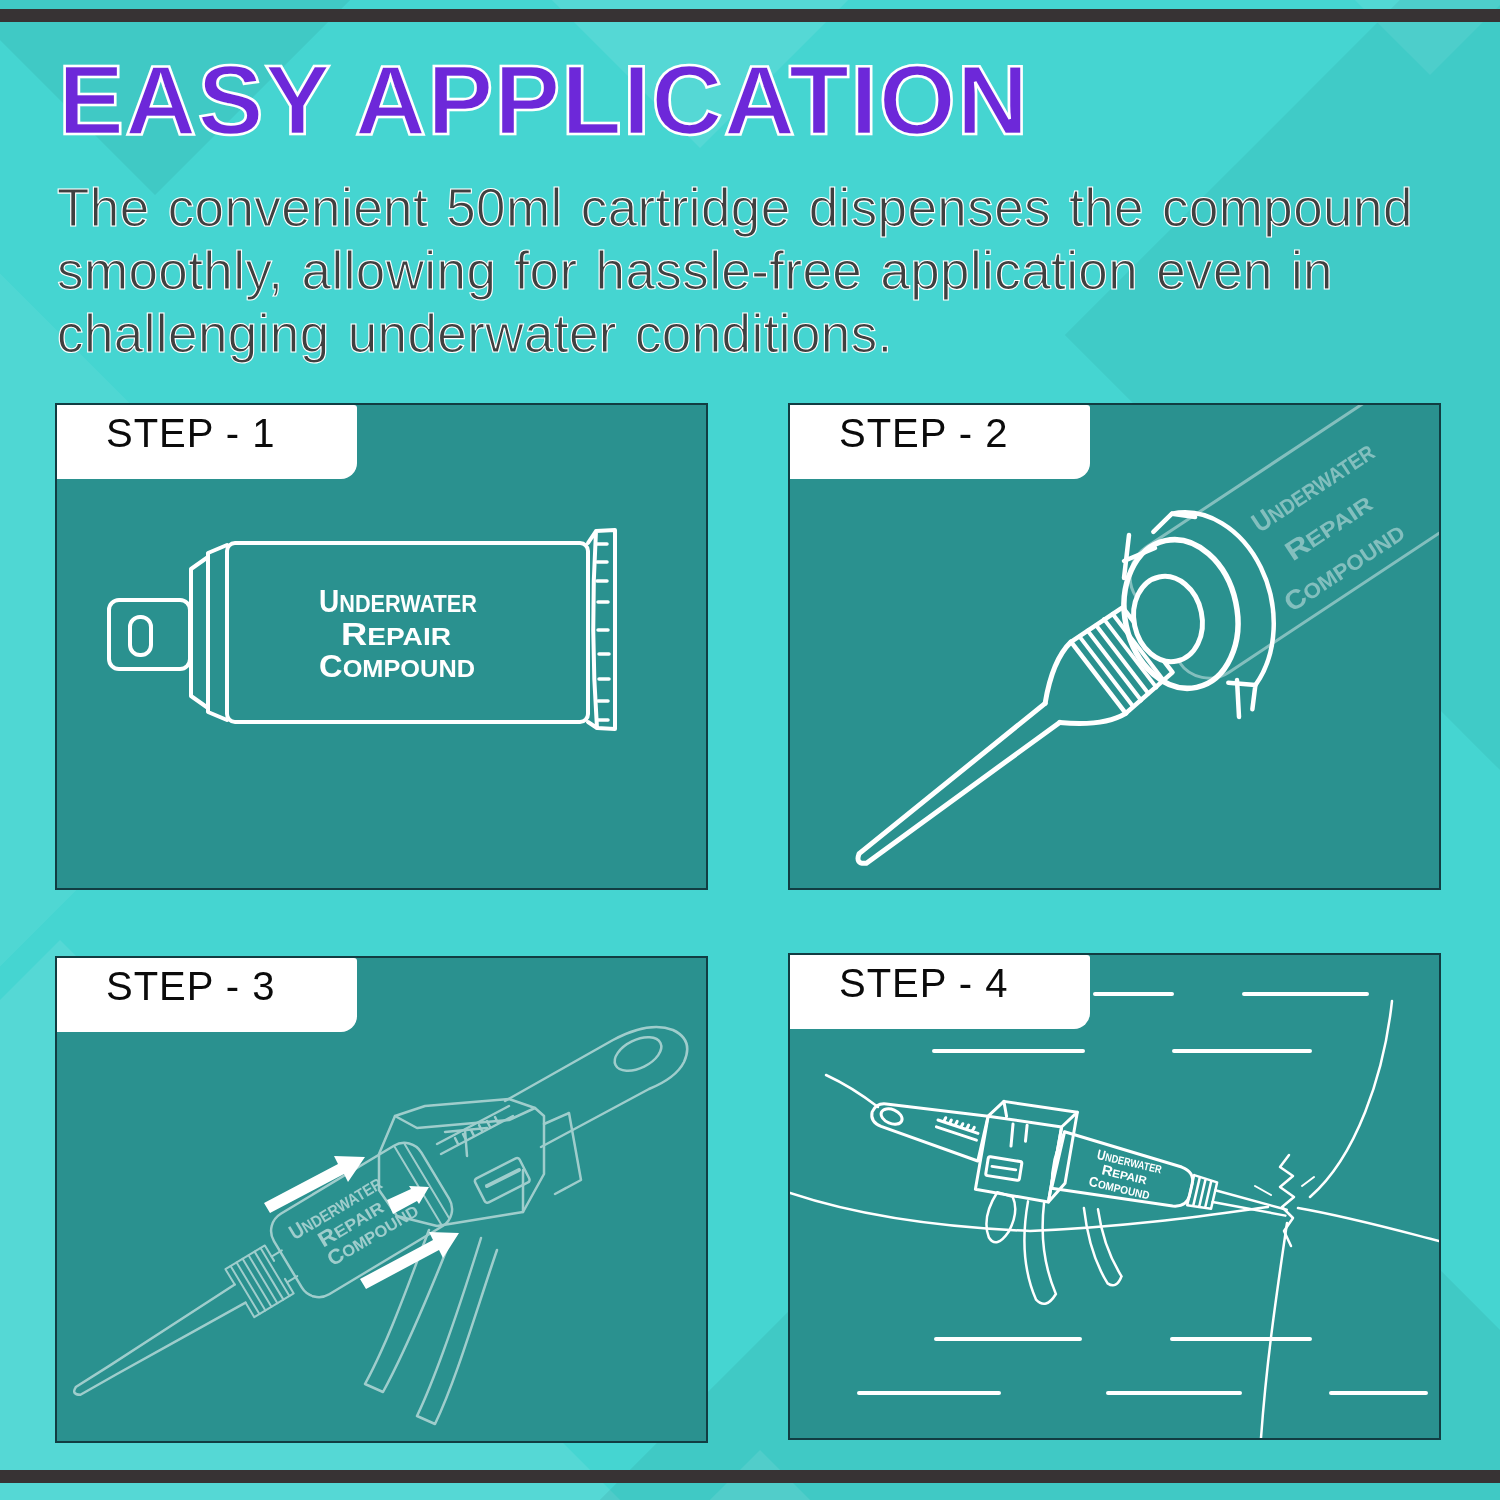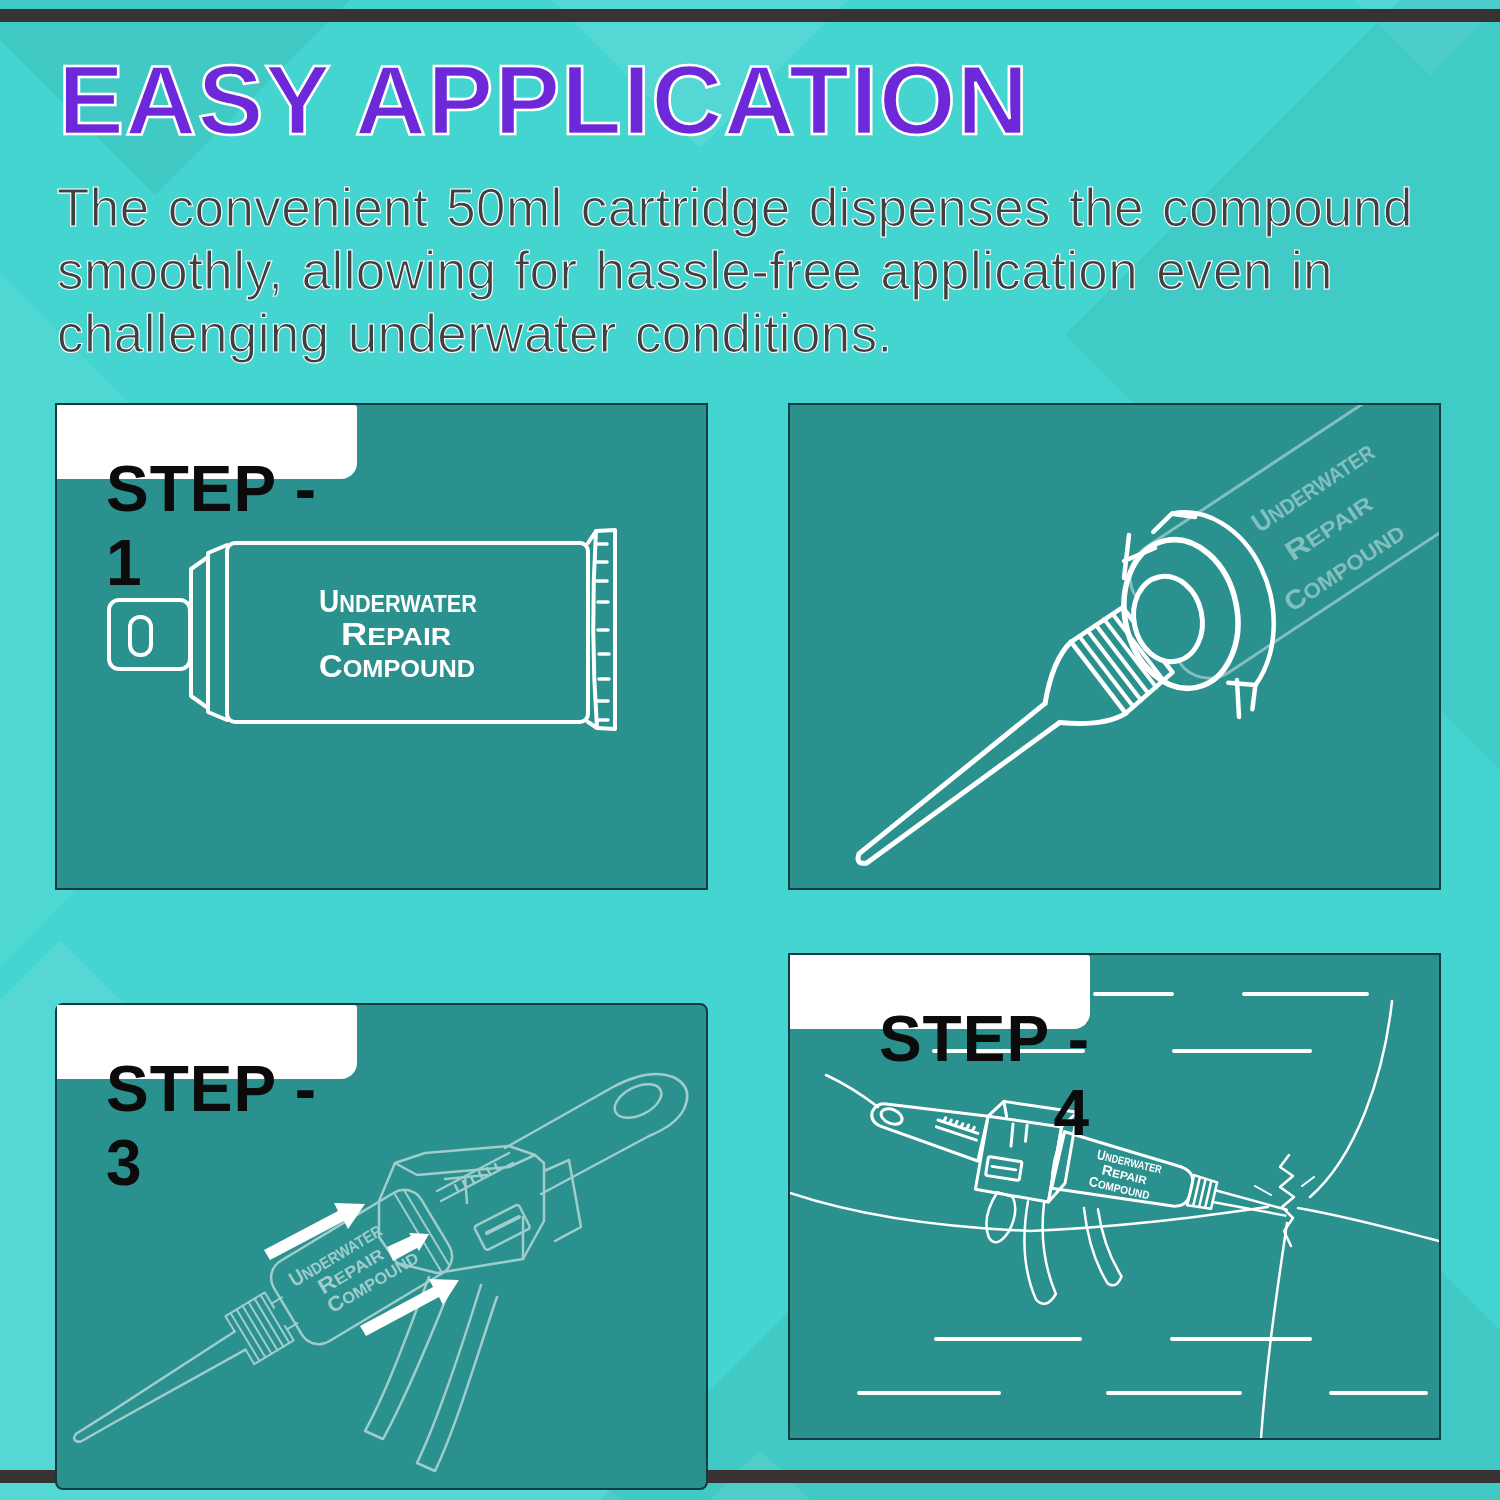--- a/index.html
+++ b/index.html
@@ -10,26 +10,26 @@
   #barbot{top:1470px;}
   #title{position:absolute;left:58px;top:50px;color:#6d28d9;font-weight:bold;
          font-size:99px;letter-spacing:1px;-webkit-text-stroke:2.6px #fff;line-height:1;z-index:6;white-space:nowrap;}
   #sub{position:absolute;left:57px;top:176px;color:#404040;font-size:53px;
        line-height:63px;z-index:6;white-space:nowrap;letter-spacing:0.4px;word-spacing:3px;-webkit-text-stroke:1.1px #fff;}
   .dm{position:absolute;z-index:1;}
   .panel{position:absolute;width:649px;height:483px;background:#2a918f;
          border:2px solid #113d42;z-index:6;}
   #p1{left:55px;top:403px;}
   #p2{left:788px;top:403px;}
-  #p3{left:55px;top:1003px;border-radius:8px;}
+  #p3{left:55px;top:956px;}
   #p4{left:788px;top:953px;text-align:right;}
   .tab{position:absolute;left:0;top:0;width:300px;height:74px;background:#fff;
        border-radius:0 3px 16px 0;z-index:7;}
-  .tab span{position:absolute;left:49px;top:6px;font-size:64px;font-weight:bold;
-            color:#0b0b0b;letter-spacing:1px;margin-top:41px;}
+  .tab span{position:absolute;left:49px;top:6px;font-size:40px;font-weight:normal;
+            color:#0b0b0b;letter-spacing:1px;}
   .panel svg{position:absolute;left:0;top:0;}
 </style>
 </head>
 <body>
 
   <div class="dm" style="left:-345px;top:-1012px;width:1000px;height:1000px;transform:rotate(45deg);background:rgba(0,45,45,0.07)"></div>
   <div class="dm" style="left:200px;top:-1059px;width:1000px;height:1000px;transform:rotate(45deg);background:rgba(255,255,255,0.09)"></div>
   <div class="dm" style="left:1272px;top:-165px;width:1000px;height:1000px;transform:rotate(45deg);background:rgba(0,45,45,0.06)"></div>
   <div class="dm" style="left:930px;top:-1132px;width:1000px;height:1000px;transform:rotate(45deg);background:rgba(255,255,255,0.07)"></div>
   <div class="dm" style="left:-440px;top:1147px;width:1000px;height:1000px;transform:rotate(45deg);background:rgba(255,255,255,0.09)"></div>
@@ -54,20 +54,23 @@
       <path d="M531,138 L539,126 L558,125 L558,324 L540,323 L531,317 M539,126 Q533,225 540,323"></path>
       <path d="M539,139 l11,0 M540,157 l10,0 M540,176 l10,0 M541,197 l10,0 M541,225 l10,0 M542,249 l10,0 M542,274 l10,0 M541,296 l10,0 M540,315 l11,0" stroke-width="3.5"></path>
       <g fill="#ffffff" stroke="none" font-family="Liberation Sans, sans-serif" font-weight="bold" text-anchor="middle">
         <text x="341" y="207" font-size="24" textLength="158" lengthAdjust="spacingAndGlyphs"><tspan font-size="31">U</tspan>NDERWATER</text>
         <text x="339" y="240" font-size="24" textLength="110" lengthAdjust="spacingAndGlyphs"><tspan font-size="31">R</tspan>EPAIR</text>
         <text x="340" y="272" font-size="24" textLength="156" lengthAdjust="spacingAndGlyphs"><tspan font-size="31">C</tspan>OMPOUND</text>
       </g>
     </svg>
   </div>
   <div class="panel" id="p2">
+    <div class="tab">
+      <span>STEP - 2</span>
+    </div>
     <svg width="649" height="483" viewBox="0 0 649 483" fill="none" stroke="#ffffff" stroke-width="5" stroke-linejoin="round" stroke-linecap="round">
       <g opacity="0.42" stroke-width="3">
         <g transform="translate(391,209) rotate(-33.5)">
           <rect x="-28" y="-75" width="360" height="150" rx="36"></rect>
           <g fill="#ffffff" stroke="none" font-family="Liberation Sans, sans-serif" font-weight="bold" text-anchor="middle">
             <text x="180" y="-24" font-size="21" textLength="140" lengthAdjust="spacingAndGlyphs"><tspan font-size="27">U</tspan>NDERWATER</text>
             <text x="171" y="18" font-size="21" textLength="98" lengthAdjust="spacingAndGlyphs"><tspan font-size="27">R</tspan>EPAIR</text>
             <text x="162" y="60" font-size="21" textLength="138" lengthAdjust="spacingAndGlyphs"><tspan font-size="27">C</tspan>OMPOUND</text>
           </g>
         </g>

